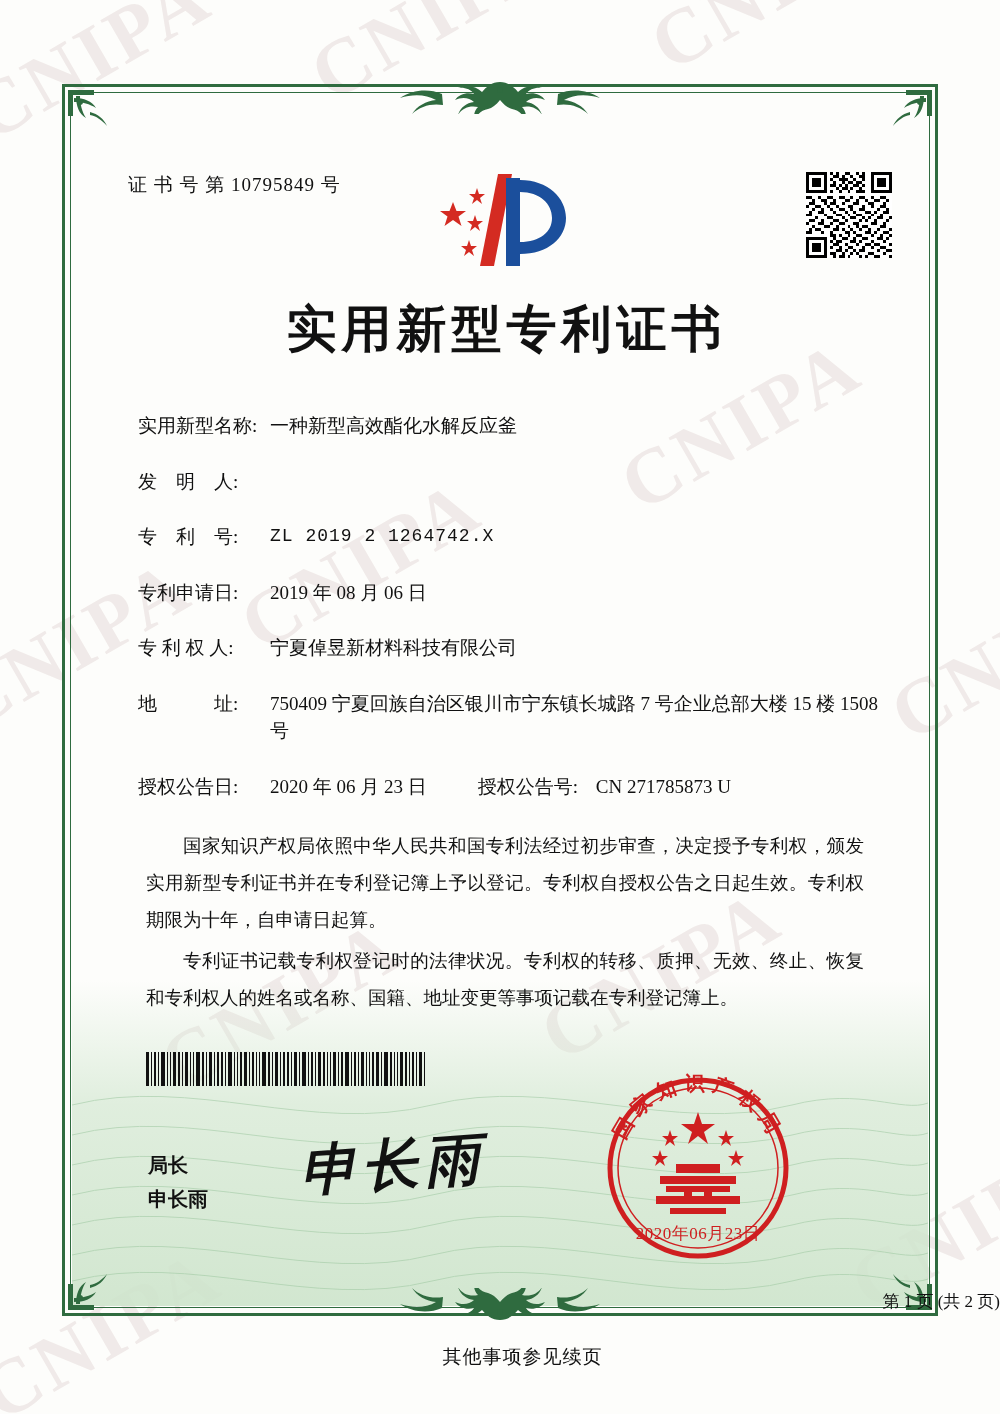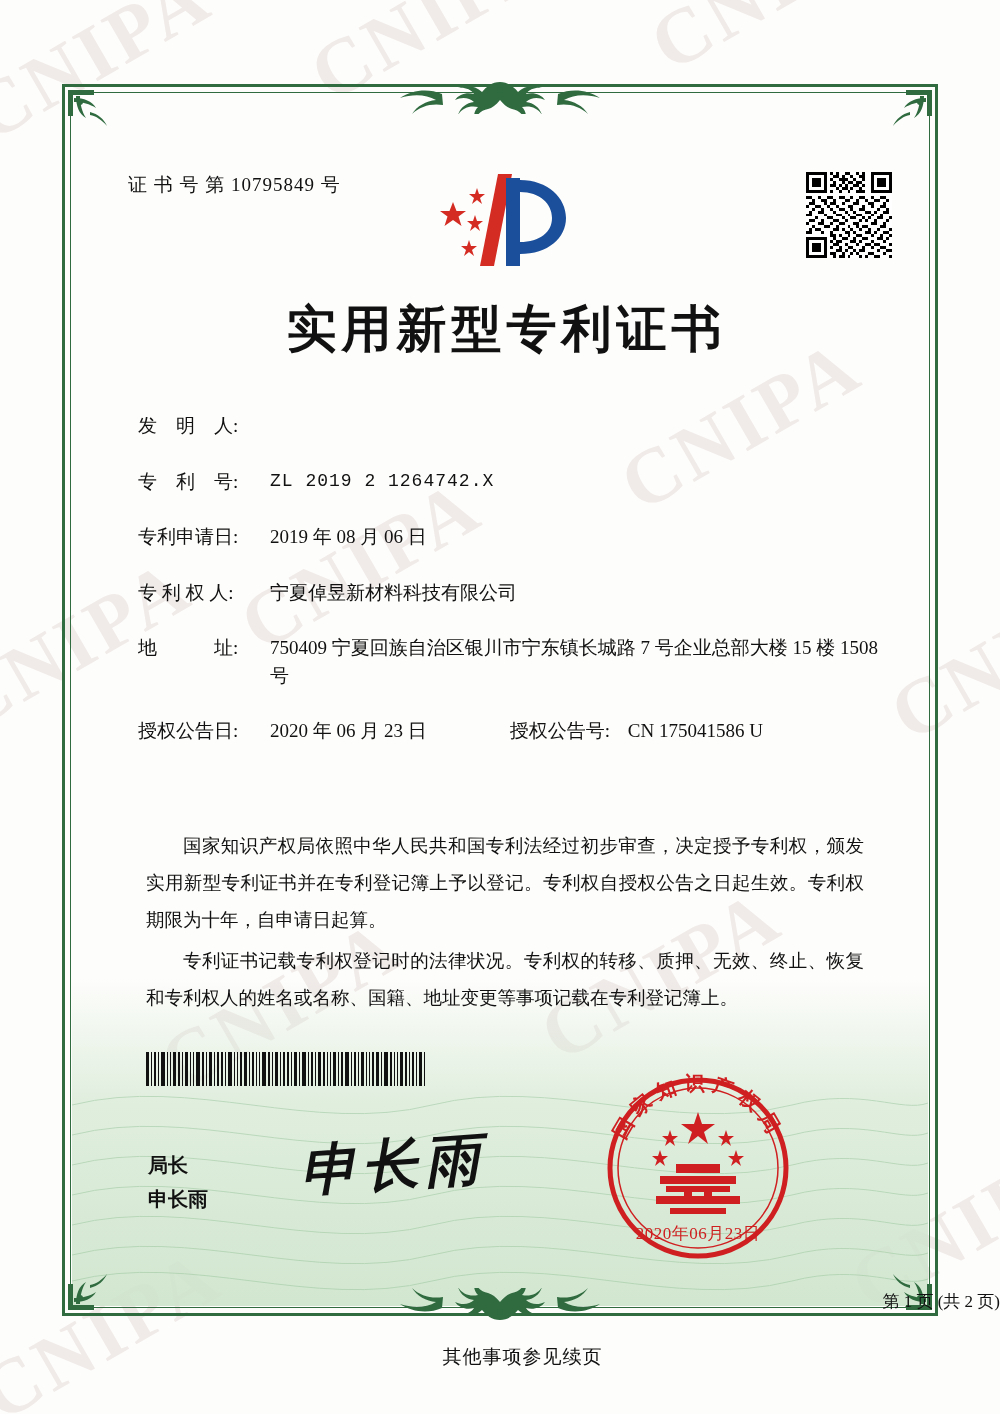--- a/index.html
+++ b/index.html
@@ -178,21 +178,21 @@
     flex: 1;
     word-break: break-all;
   }
   .fvalue.mono {
     font-family: "Liberation Mono", monospace;
     font-size: 18px;
     letter-spacing: 1px;
   }
   .frow.two-col { justify-content: flex-start; }
   .pubdate-block { display: flex; justify-content: space-between; }
-  .pubno-block { display: flex; margin-left: 83px; }
+  .pubno-block { display: flex; margin-left: 51px; }
   .pubno-block .flabel { width: 118px; flex: 0 0 118px; }
 
   
   .paras {
     position: absolute;
     left: 138px;
     top: 828px;
     width: 726px;
     font-size: 18.5px;
     line-height: 2.0;
@@ -607,20 +607,24 @@
         <polygon points="55,47 57,53 63,53 58,57 60,63 55,59 50,63 52,57 47,53 53,53"></polygon>
         <polygon points="49,72 51,78 57,78 52,82 54,88 49,84 44,88 46,82 41,78 47,78"></polygon>
       </g>
     </svg>
   </div>
 
   <div class="title">实用新型专利证书</div>
 
   <div class="fields">
 
+    <div class="frow">
+      <span class="flabel" style="justify-content:flex-start">实用新型名称:</span>
+      <span class="fvalue">一种新型高效酯化水解反应釜</span>
+    </div>
 
     <div class="frow">
       <span class="flabel">发　明　人:</span>
     </div>
 
     <div class="frow">
       <span class="flabel">专　利　号:</span>
       <span class="fvalue mono">ZL 2019 2 1264742.X</span>
     </div>
 
@@ -639,21 +643,21 @@
       <span class="fvalue">750409 宁夏回族自治区银川市宁东镇长城路 7 号企业总部大楼 15 楼 1508 号</span>
     </div>
 
     <div class="frow two-col">
       <span class="pubdate-block">
         <span class="flabel" style="justify-content:flex-start">授权公告日:</span>
         <span>2020 年 06 月 23 日</span>
       </span>
       <span class="pubno-block">
         <span class="flabel" style="justify-content:flex-start">授权公告号:</span>
-        <span>CN 175041586 U</span>
+        <span>CN 271785873 U</span>
       </span>
     </div>
 
   </div>
 
   <div class="paras">
     <p>国家知识产权局依照中华人民共和国专利法经过初步审查，决定授予专利权，颁发实用新型专利证书并在专利登记簿上予以登记。专利权自授权公告之日起生效。专利权期限为十年，自申请日起算。</p>
     <p>专利证书记载专利权登记时的法律状况。专利权的转移、质押、无效、终止、恢复和专利权人的姓名或名称、国籍、地址变更等事项记载在专利登记簿上。</p>
   </div>
 

